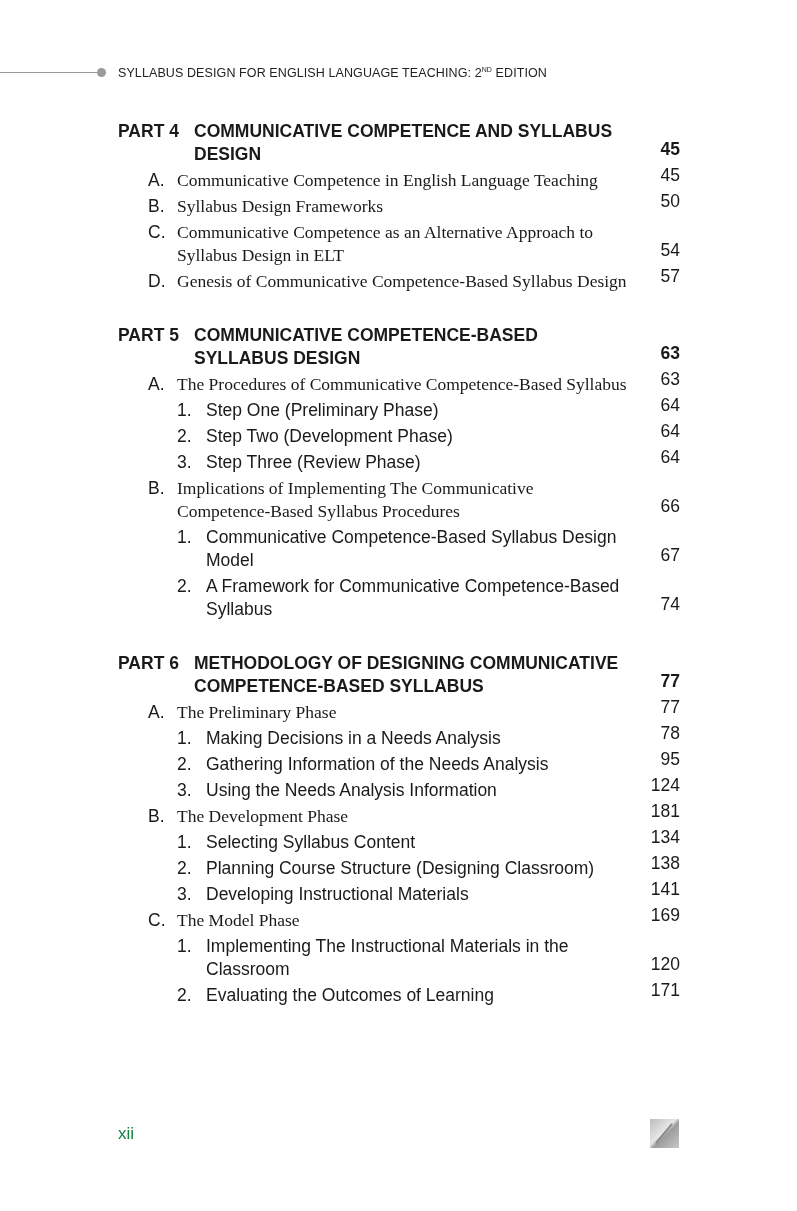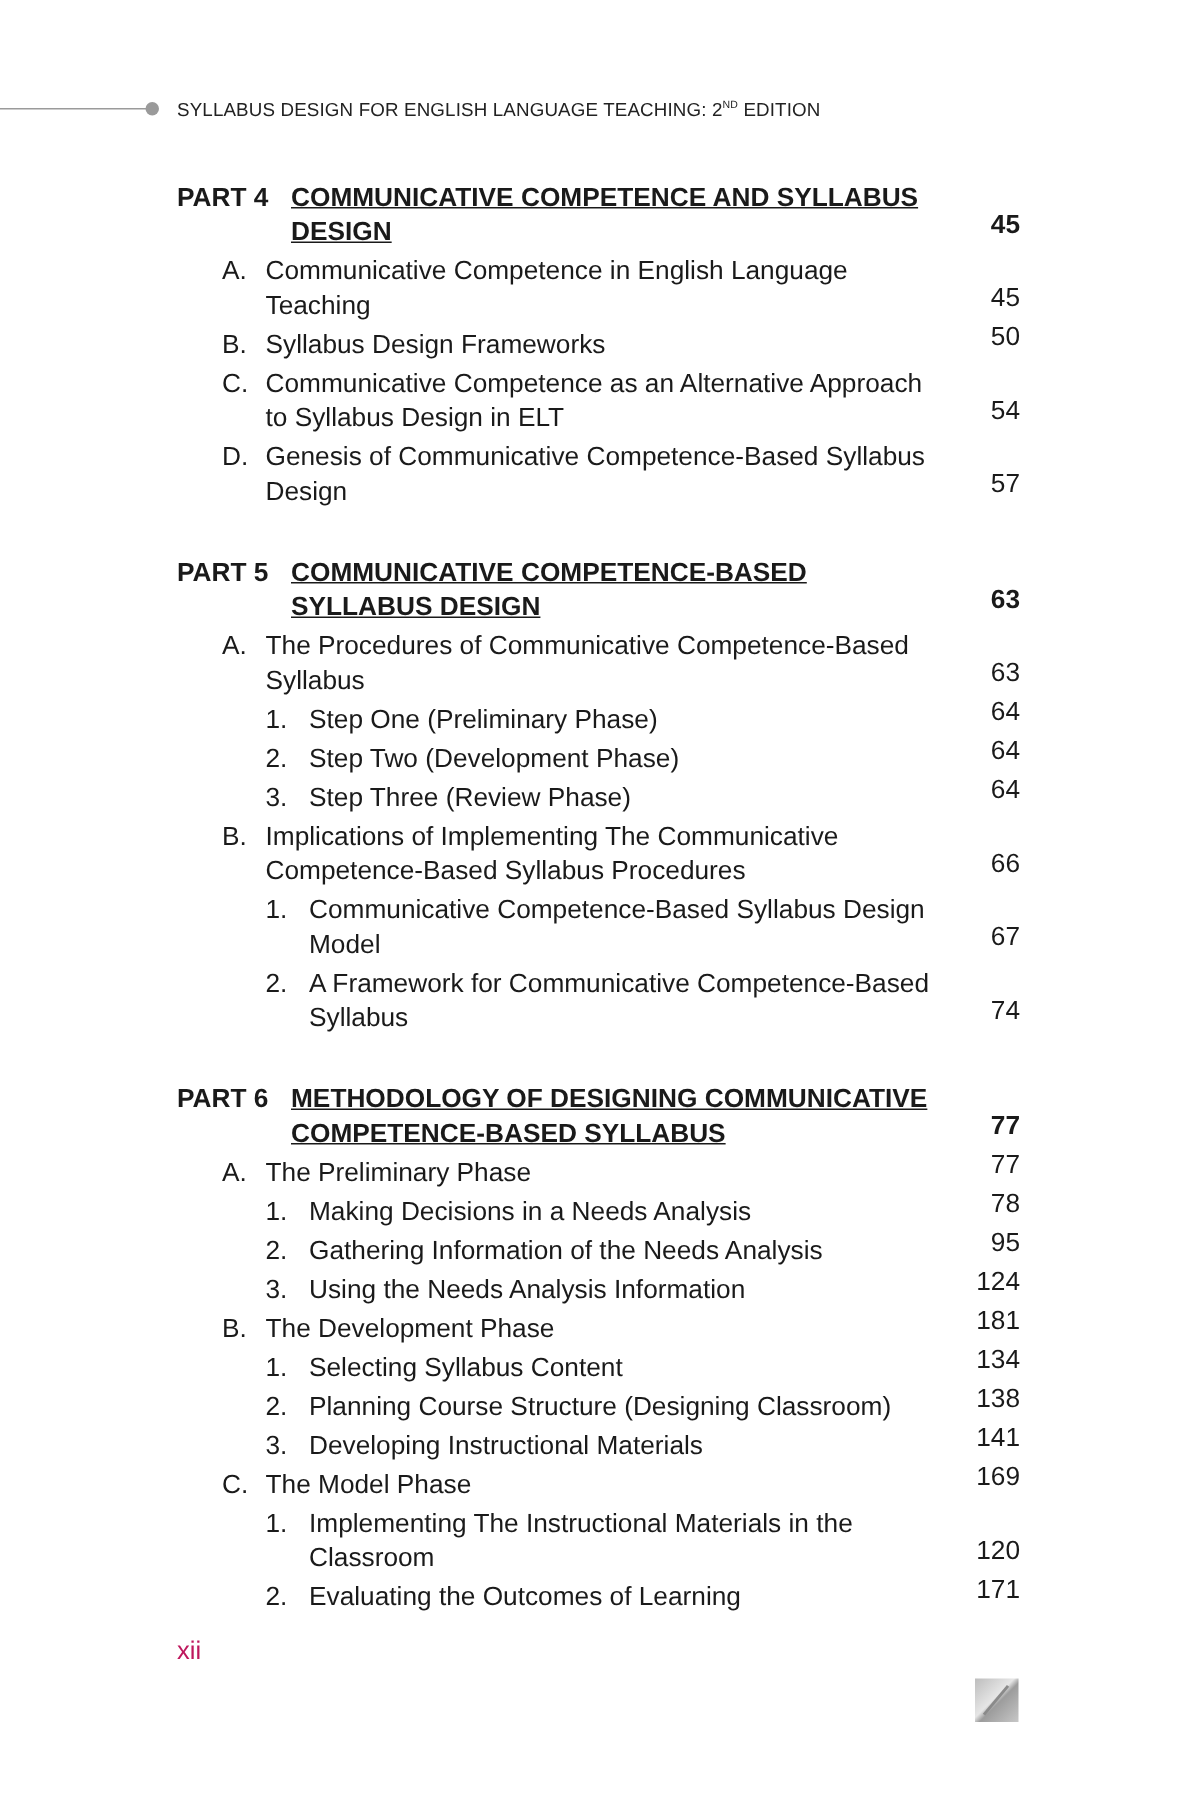--- a/index.html
+++ b/index.html
@@ -8,29 +8,29 @@
   .running-head { position: absolute; top: 64px; left: 0; width: 797px; height: 20px; }
   .rh-line { position: absolute; left: 0; top: 8px; width: 100px; height: 1px; background: #9a9a9a; }
   .rh-dot { position: absolute; left: 97px; top: 4px; width: 9px; height: 9px; border-radius: 50%; background: #9a9a9a; }
   .rh-text { position: absolute; left: 118px; top: 2px; font-size: 12.5px; letter-spacing: 0.1px; color: #222; white-space: nowrap; }
   .rh-text sup { font-size: 7px; vertical-align: 5px; }
 
   .toc { position: absolute; left: 118px; top: 120px; width: 562px; }
   .part { margin-bottom: 31px; }
   .part-head { position: relative; font-weight: bold; font-size: 17.5px; line-height: 23px; padding-right: 50px; }
   .part-label { position: absolute; left: 0; top: 0; white-space: nowrap; }
-  .part-title { display: block; padding-left: 76px; text-decoration: underline; }
+  .part-title { display: block; padding-left: 76px; }
   .pg { position: absolute; right: 0; bottom: 5px; }
   .entry { position: relative; font-size: 17.5px; line-height: 23px; padding-right: 50px; margin-top: 3px; }
   .entry.lvl1 .marker { position: absolute; left: 30px; top: 0; }
-  .entry.lvl1 .text { display: block; padding-left: 59px; }
+  .entry.lvl1 .text { display: block; padding-left: 59px; font-family: Liberation Serif, serif; }
   .entry.lvl2 .marker { position: absolute; left: 59px; top: 0; }
   .entry.lvl2 .text { display: block; padding-left: 88px; }
 
-  .folio { position: absolute; left: 118px; top: 1091px; font-size: 17px; color: #be185d; }
+  .folio { position: absolute; left: 118px; top: 1124px; font-size: 17px; color: #15803d; }
   .logo { position: absolute; left: 650px; top: 1119px; width: 29px; height: 29px;
           background: linear-gradient(135deg, #bdbdbd 0%, #e6e6e6 45%, #9c9c9c 55%, #c7c7c7 100%); }
   .logo::after { content: ""; position: absolute; left: 13px; top: 2px; width: 2px; height: 25px; background: #8a8a8a; transform: rotate(40deg); }
 </style>
 </head>
 <body>
 
 <div class="running-head">
   <div class="rh-line"></div>
   <div class="rh-dot"></div>

